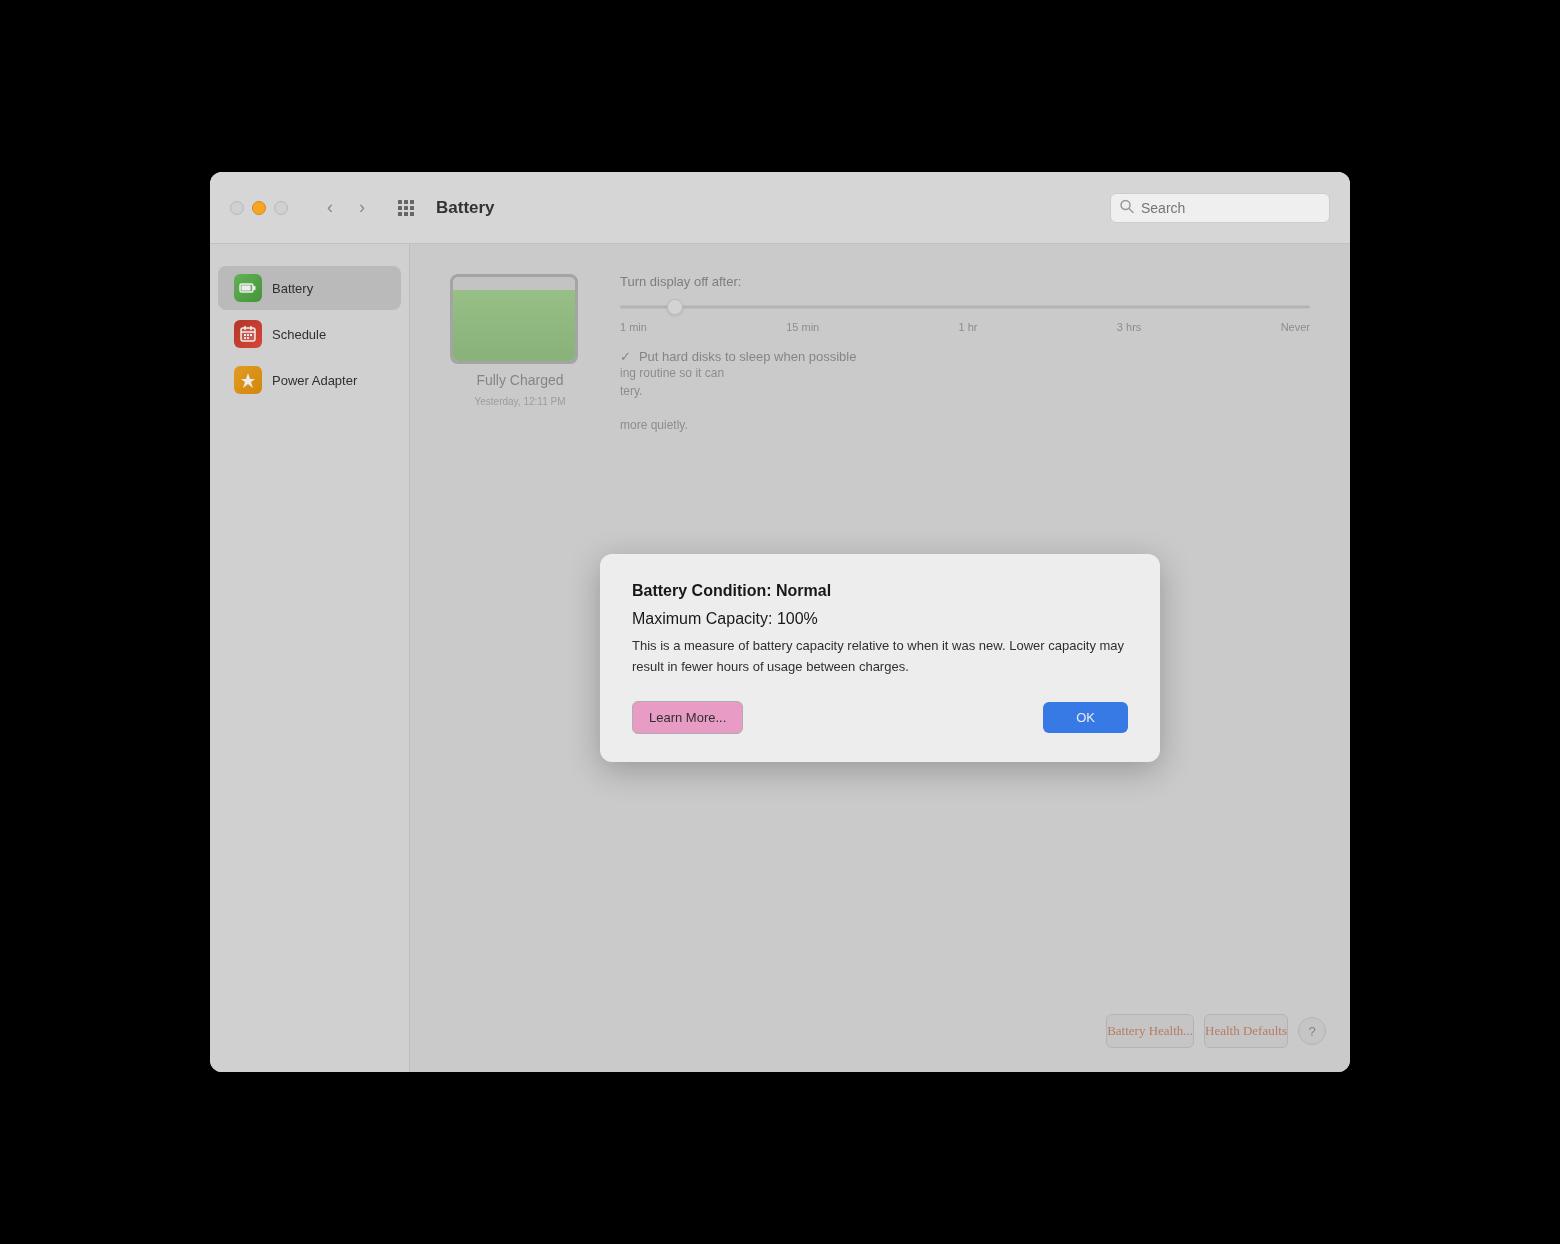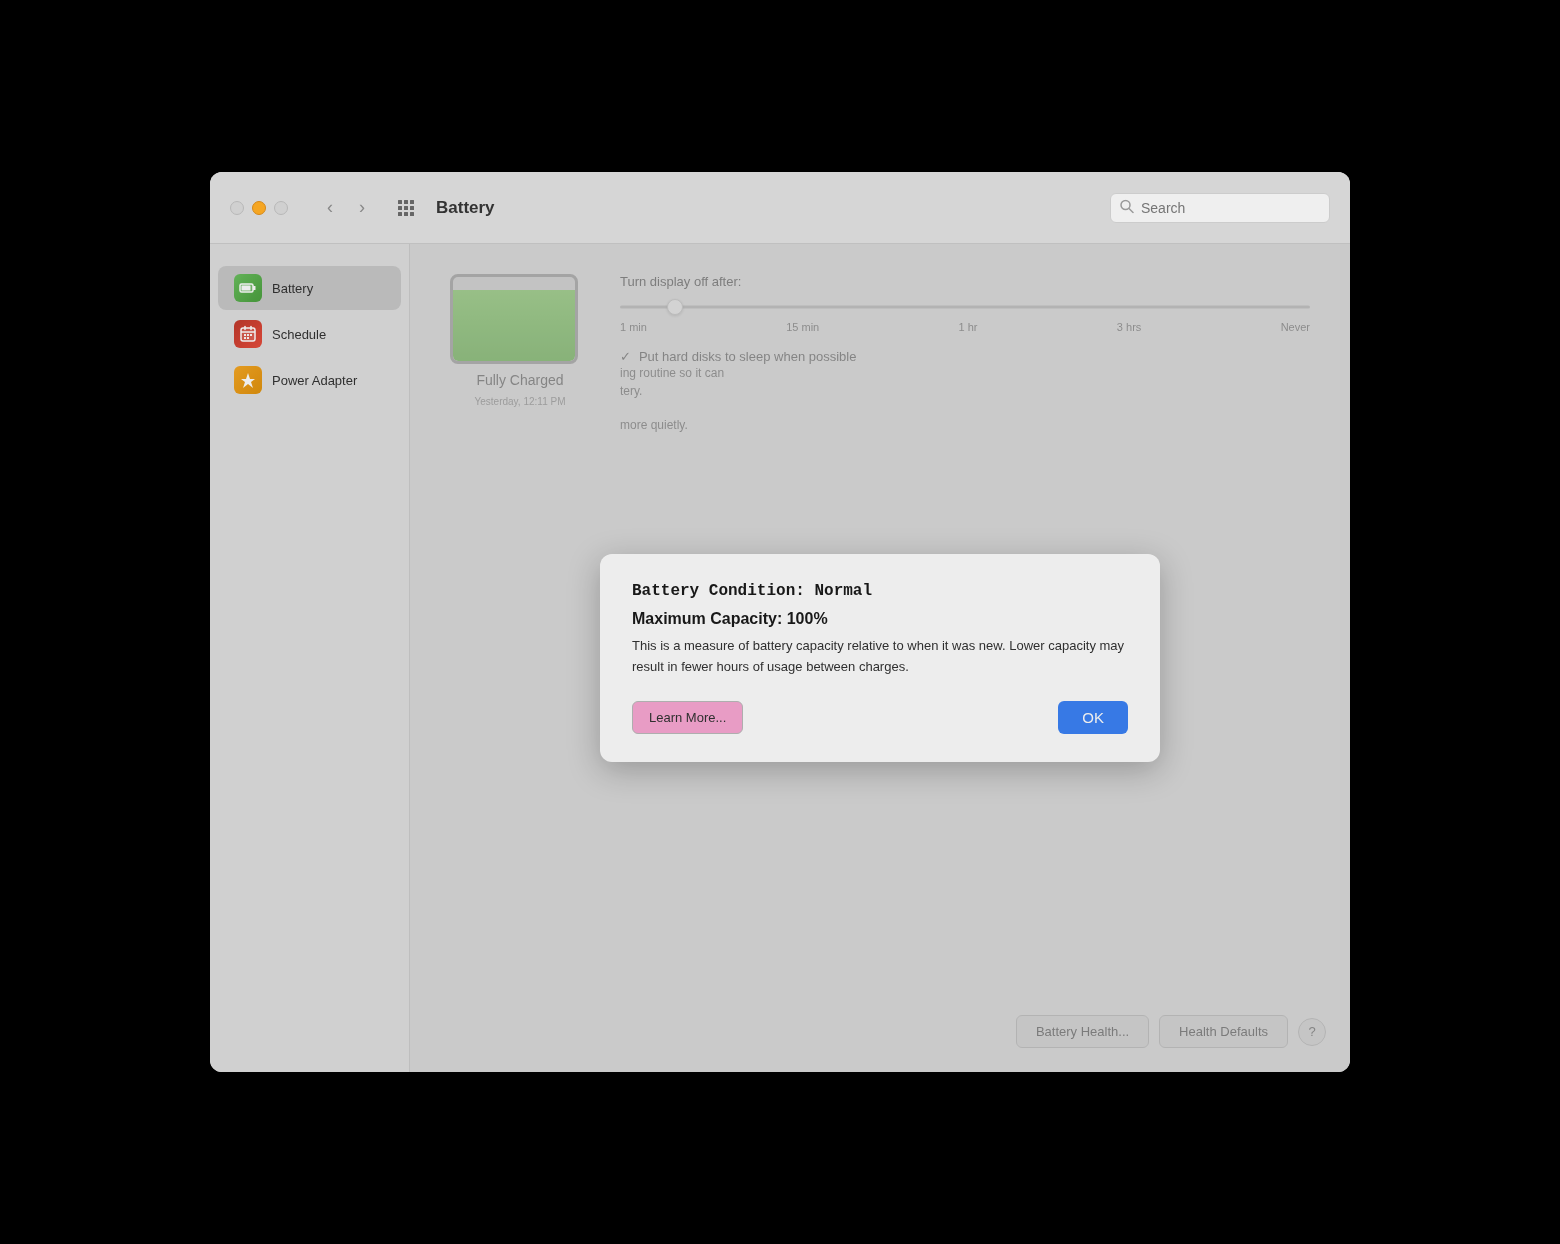--- a/index.html
+++ b/index.html
@@ -307,24 +307,25 @@
       right: 24px;
       display: flex;
       gap: 10px;
       align-items: center;
     }
 
     .btn-secondary {
       background: #e0e0e0;
       border: 1px solid #bbb;
       border-radius: 6px;
-      padding: 8px 19px;
-      font-size: 13px;
-      color: #404040;
+      padding: 8px 0;
+      font-size: 13px;
+      color: #c2410c;
       cursor: pointer;
+      font-family: Liberation Serif, serif;
     }
 
     .btn-help {
       background: #e0e0e0;
       border: 1px solid #bbb;
       border-radius: 50%;
       width: 28px;
       height: 28px;
       display: flex;
       align-items: center;
@@ -355,33 +356,32 @@
       width: 560px;
       box-shadow: 0 8px 32px rgba(0,0,0,0.25);
       position: relative;
     }
 
     .modal-title {
       font-size: 16px;
       font-weight: 700;
       color: #1a1a1a;
       margin-bottom: 10px;
-      font-family: Liberation Mono, monospace;
     }
 
     .modal-body {
       font-size: 13px;
       color: #333;
       line-height: 1.6;
       margin-bottom: 20px;
     }
 
     .modal-section-title {
       font-size: 16px;
-      font-weight: 700;
+      font-weight: 400;
       color: #1a1a1a;
       margin-bottom: 8px;
       margin-top: 4px;
     }
 
     .modal-buttons {
       display: flex;
       align-items: center;
       justify-content: space-between;
       margin-top: 24px;
@@ -394,22 +394,22 @@
       padding: 8px 16px;
       font-size: 13px;
       color: #333;
       cursor: pointer;
     }
 
     .btn-ok {
       background: #3b82f6;
       border: none;
       border-radius: 6px;
-      padding: 8px 24px;
-      font-size: 15px;
+      padding: 8px 33px;
+      font-size: 13px;
       color: white;
       cursor: pointer;
       font-weight: 500;
     }
 
     .checkmark {
       font-size: 13px;
       color: #555;
     }
 

